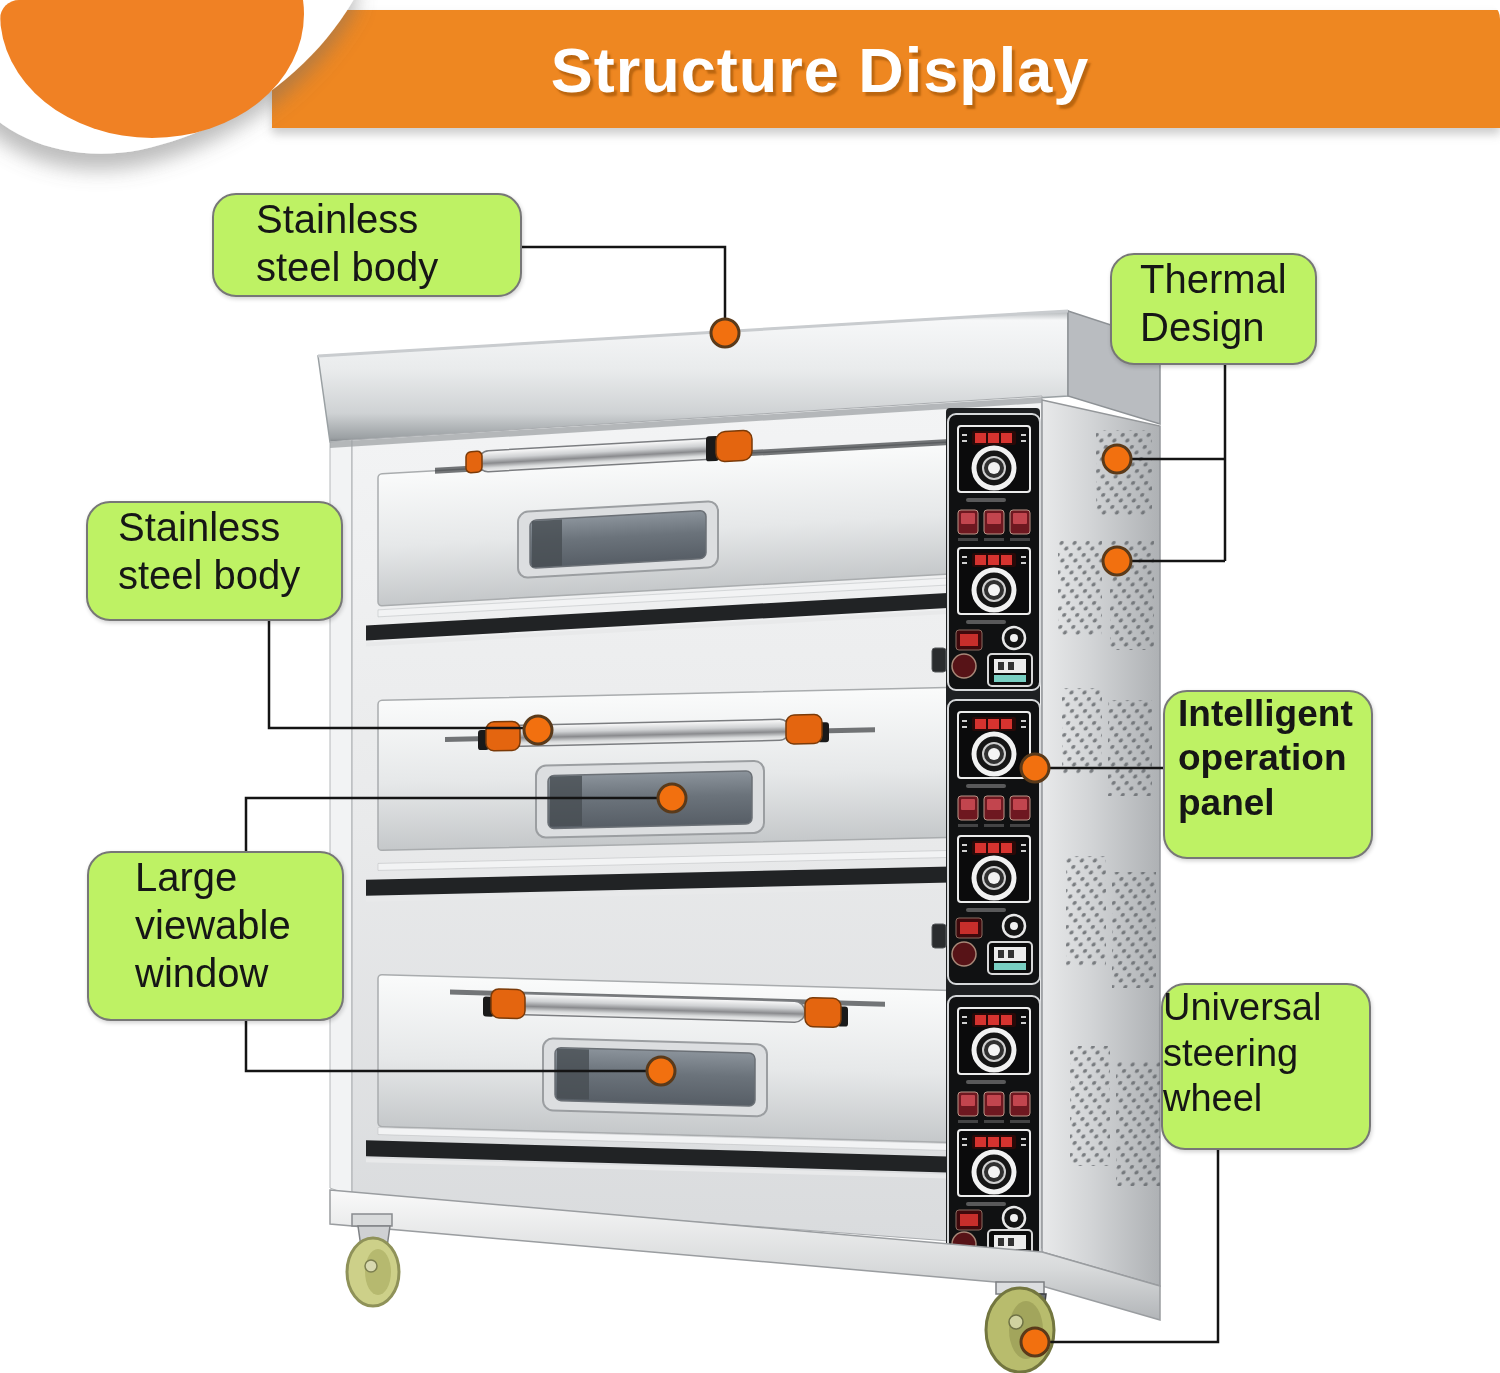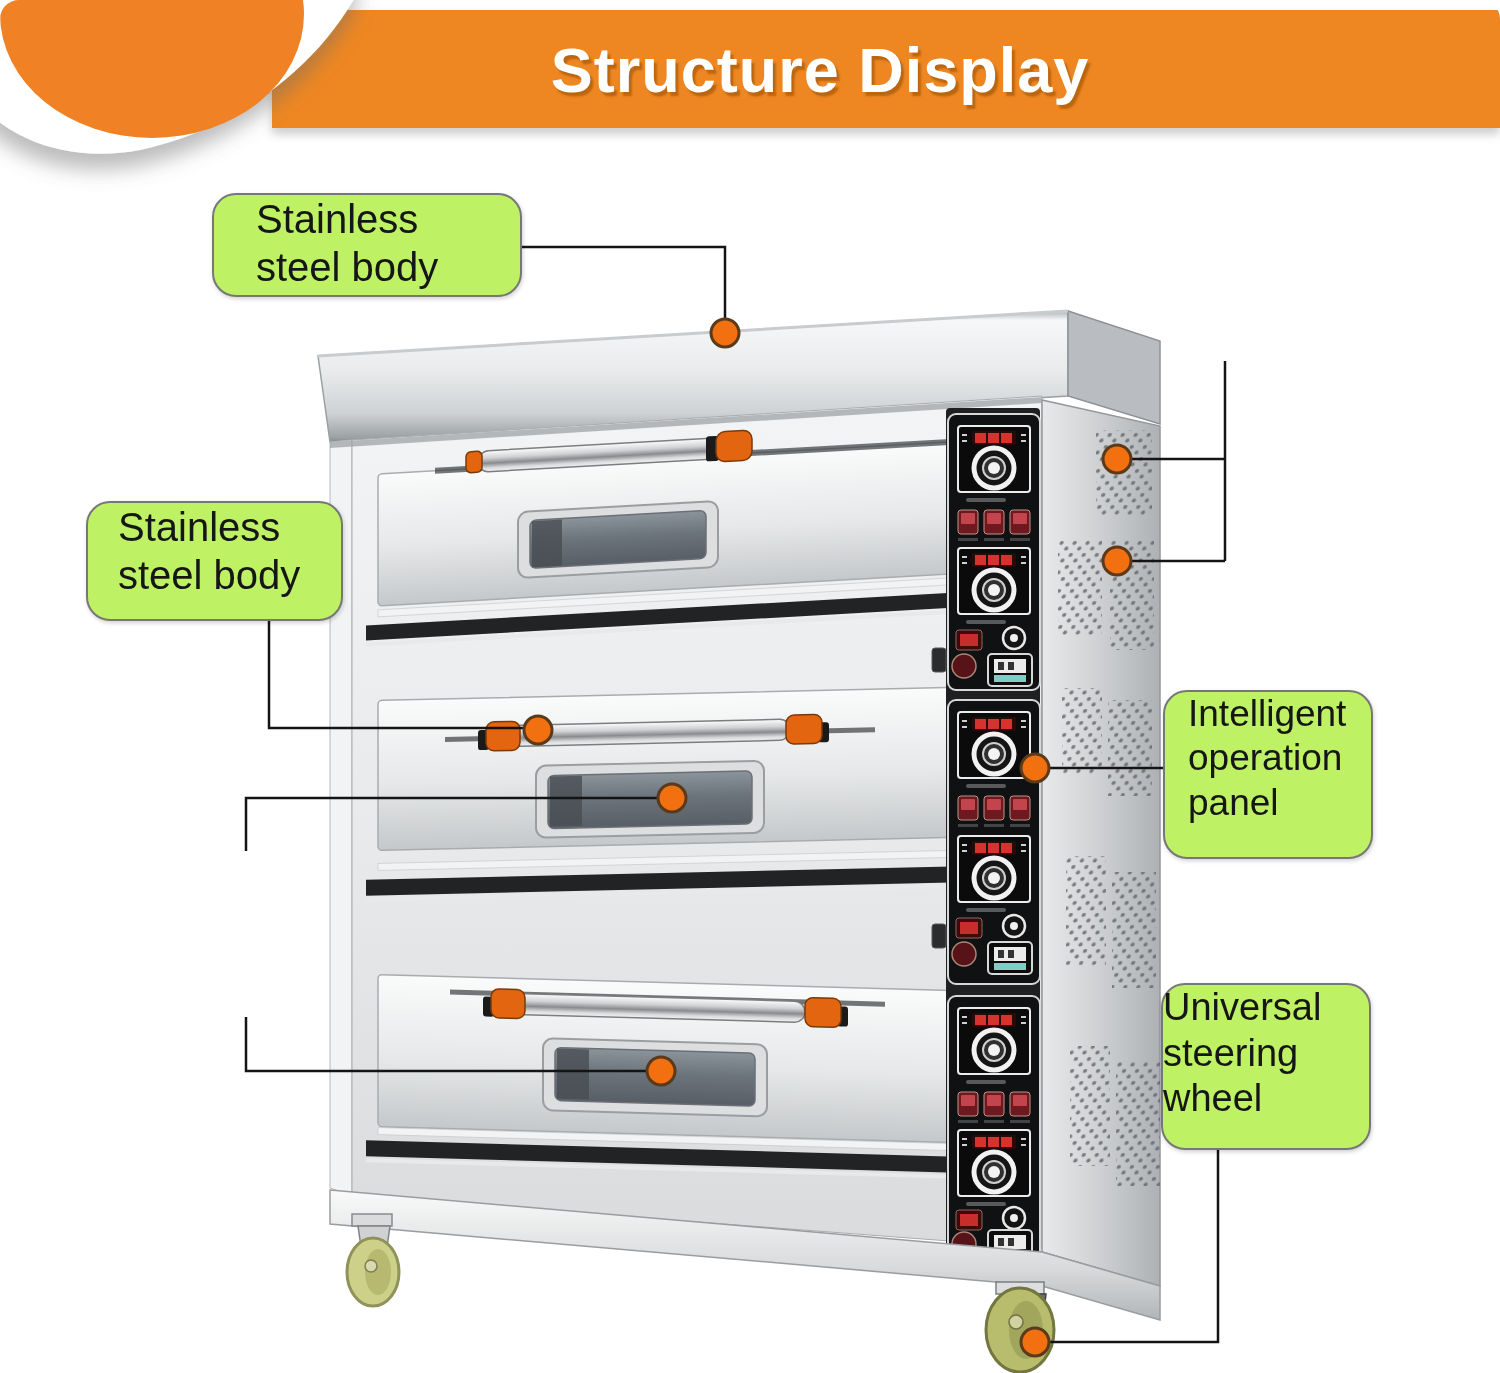--- a/index.html
+++ b/index.html
@@ -13,21 +13,21 @@
          letter-spacing:1px;text-shadow:3px 4px 2px rgba(146,74,2,.55);z-index:4;}
   .swoosh{position:absolute;left:0;top:0;z-index:3;overflow:visible;}
 
   
   .callout{position:absolute;background:#bef264;border:2.5px solid #777777;border-radius:24px;
            box-shadow:1px 2px 4px rgba(0,0,0,.18);display:flex;align-items:flex-start;z-index:5;}
   .callout .lbl{white-space:pre-line;color:#161616;line-height:1.2;}
   #co1{left:212px;top:193px;width:306px;height:100px;}   #co1 .lbl{padding-left:42px;font-size:40px;}
   #co2{left:1110px;top:253px;width:203px;height:108px;}  #co2 .lbl{padding-left:28px;font-size:40px;}
   #co3{left:86px;top:501px;width:253px;height:116px;}    #co3 .lbl{padding-left:30px;font-size:40px;}
-  #co4{left:1163px;top:690px;width:206px;height:165px;}  #co4 .lbl{padding-left:23px;font-size:37px;}
+  #co4{left:1163px;top:690px;width:206px;height:165px;}  #co4 .lbl{padding-left:13px;font-size:37px;font-weight:bold;}
   #co5{left:87px;top:851px;width:253px;height:166px;}    #co5 .lbl{padding-left:46px;font-size:40px;}
   #co6{left:1161px;top:983px;width:206px;height:163px;}  #co6 .lbl{font-size:38px;}
 
   .figure{position:absolute;left:0;top:0;z-index:2;}
 </style>
 </head>
 <body>
 
 <div id="stage">
 
@@ -295,28 +295,37 @@
       <circle cx="672" cy="798" r="14"></circle>
       <circle cx="661" cy="1071" r="14"></circle>
       <circle cx="1035" cy="1342" r="14"></circle>
     </g>
   </svg>
 
   <div class="callout" id="co1">
     <span class="lbl">Stainless
 steel body</span>
   </div>
+  <div class="callout" id="co2">
+    <span class="lbl">Thermal
+Design</span>
+  </div>
   <div class="callout" id="co3">
     <span class="lbl">Stainless
 steel body</span>
   </div>
   <div class="callout" id="co4">
     <span class="lbl">Intelligent
 operation
 panel</span>
   </div>
+  <div class="callout" id="co5">
+    <span class="lbl">Large
+viewable
+window</span>
+  </div>
   <div class="callout" id="co6">
     <span class="lbl">Universal
 steering
 wheel</span>
   </div>
 
 </div>
 
 </body></html>

